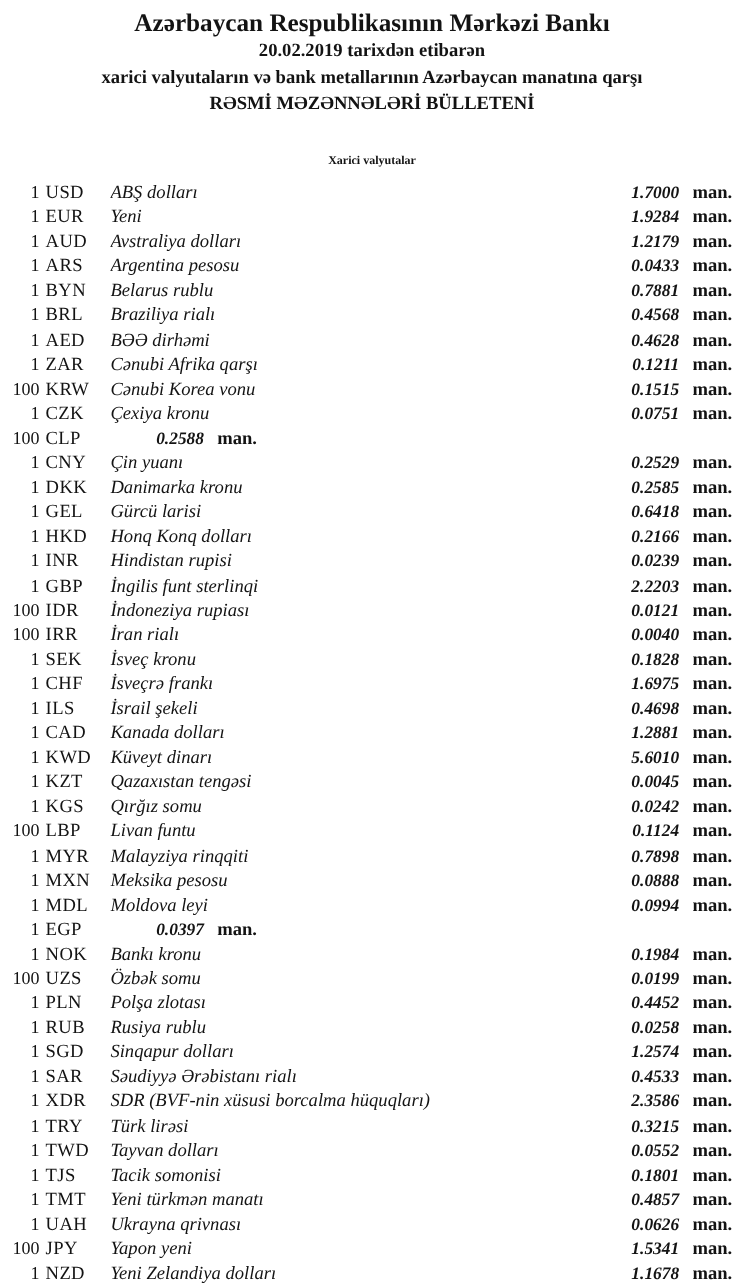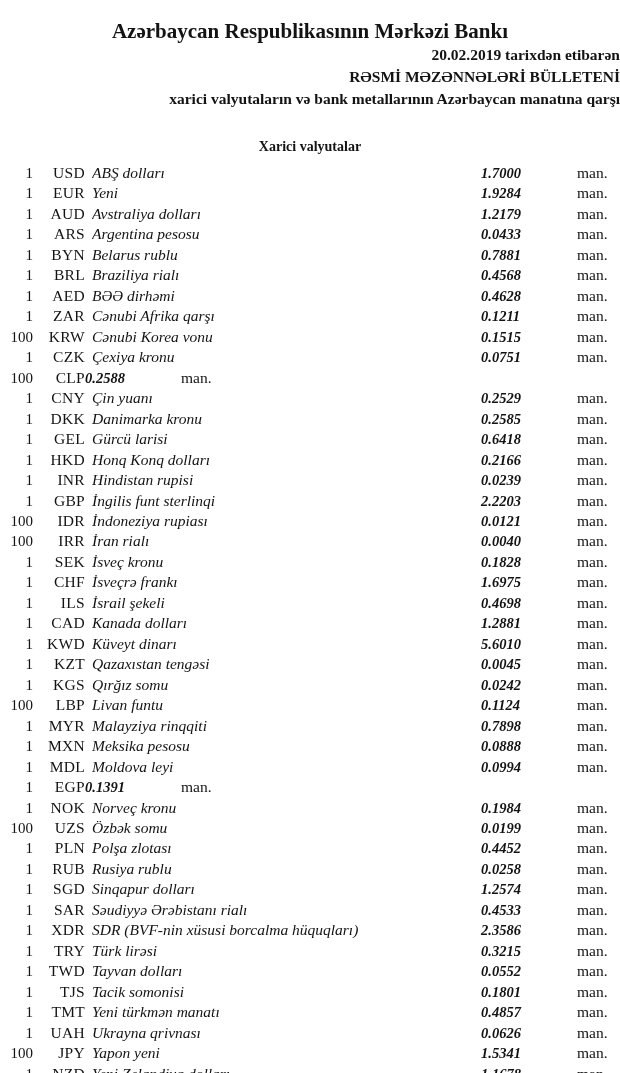--- a/index.html
+++ b/index.html
@@ -11,38 +11,38 @@
     width: 620px;
     height: 1073px;
     overflow: hidden;
     color: #131313;
     font-family: "Liberation Serif", "DejaVu Serif", serif;
   }
   .page {
     width: 620px;
     height: 1073px;
     box-sizing: border-box;
-    padding-top: 18px;
+    padding-top: 6px;
   }
   .bank-title {
     text-align: center;
     font-weight: bold;
     font-size: 21px;
     line-height: 26px;
   }
   .sub-line {
-    text-align: right;
+    text-align: center;
     font-weight: bold;
     font-size: 15.5px;
     line-height: 22px;
   }
   .section-title {
     text-align: center;
     font-weight: bold;
-    font-size: 14px;
+    font-size: 10px;
     line-height: 20px;
     margin-top: 27px;
   }
   .rates-table {
     margin-top: 6px;
     padding-right: 3px;
   }
   .row {
     display: flex;
     align-items: baseline;
@@ -54,51 +54,53 @@
   .qty {
     flex: none;
     width: 33px;
     text-align: right;
     font-size: 15px;
   }
   .code {
     flex: none;
     width: 47px;
     margin-left: 5px;
-    text-align: right;
+    text-align: left;
     letter-spacing: 0.3px;
   }
   .name {
     flex: 1;
     margin-left: 7px;
     overflow: hidden;
     font-style: italic;
   }
   .rate {
     flex: none;
     width: 85px;
+    text-align: right;
     font-weight: bold;
     font-style: italic;
     font-size: 14.5px;
   }
   .unit {
     flex: none;
     width: 40px;
     margin-left: 11px;
     text-align: left;
+    font-weight: bold;
   }
 </style>
 </head>
 <body>
 
 <div class="page">
   <div class="bank-title">Azərbaycan Respublikasının Mərkəzi Bankı</div>
   <div class="sub-line">20.02.2019 tarixdən etibarən</div>
+  <div class="sub-line">xarici valyutaların və bank metallarının Azərbaycan manatına qarşı</div>
   <div class="sub-line">RƏSMİ MƏZƏNNƏLƏRİ BÜLLETENİ</div>
-  <div class="sub-line">xarici valyutaların və bank metallarının Azərbaycan manatına qarşı</div>
 
   <div class="section-title">Xarici valyutalar</div>
 
   <div class="rates-table" id="rates-table">
       <div class="row">
         <span class="qty">1</span>
         <span class="code">USD</span>
         <span class="name">ABŞ dolları</span>
         <span class="rate">1.7000</span>
         <span class="unit">man.</span>
@@ -301,27 +303,27 @@
       <div class="row">
         <span class="qty">1</span>
         <span class="code">MDL</span>
         <span class="name">Moldova leyi</span>
         <span class="rate">0.0994</span>
         <span class="unit">man.</span>
       </div>
       <div class="row">
         <span class="qty">1</span>
         <span class="code">EGP</span>
-        <span class="rate">0.1391</span>
+        <span class="rate">0.0397</span>
         <span class="unit">man.</span>
       </div>
       <div class="row">
         <span class="qty">1</span>
         <span class="code">NOK</span>
-        <span class="name">Norveç kronu</span>
+        <span class="name">Bankı kronu</span>
         <span class="rate">0.1984</span>
         <span class="unit">man.</span>
       </div>
       <div class="row">
         <span class="qty">100</span>
         <span class="code">UZS</span>
         <span class="name">Özbək somu</span>
         <span class="rate">0.0199</span>
         <span class="unit">man.</span>
       </div>

